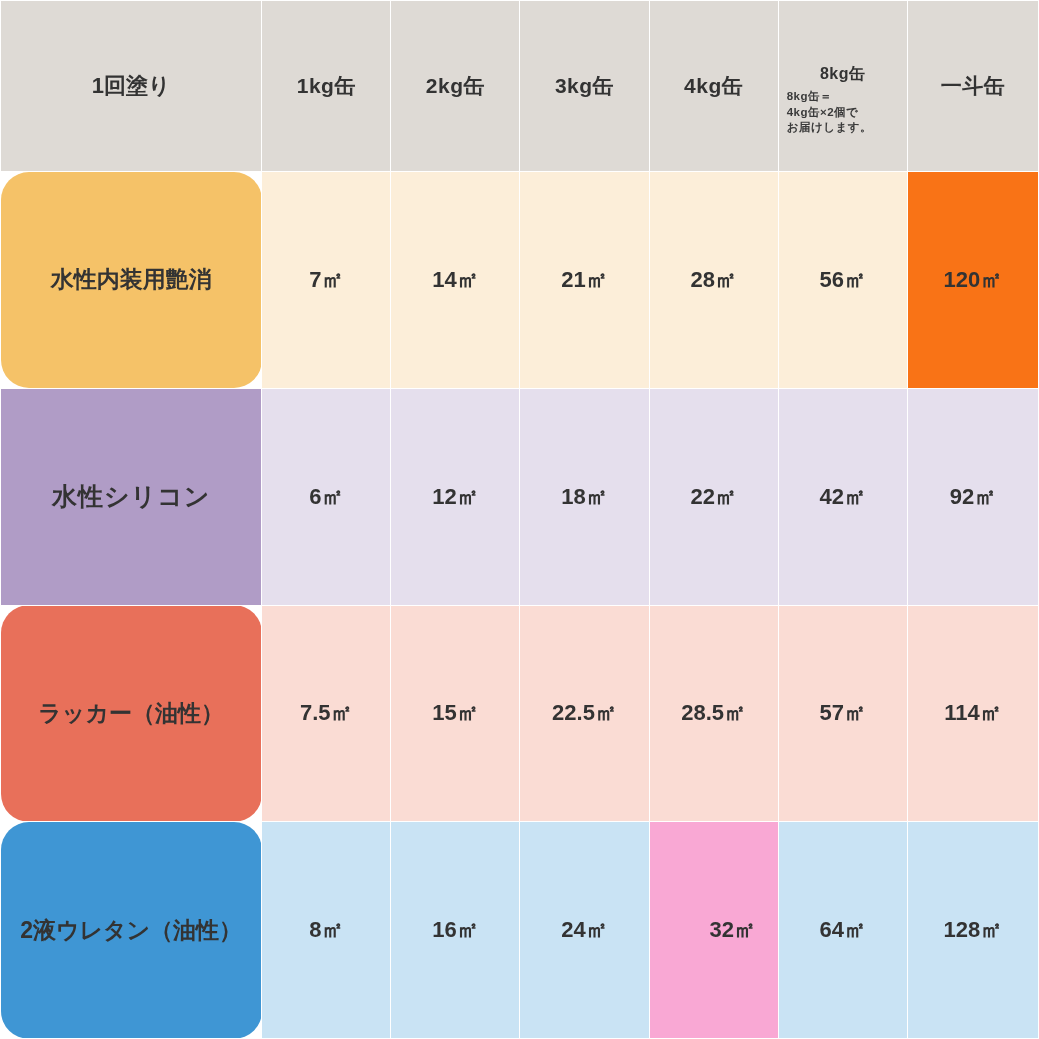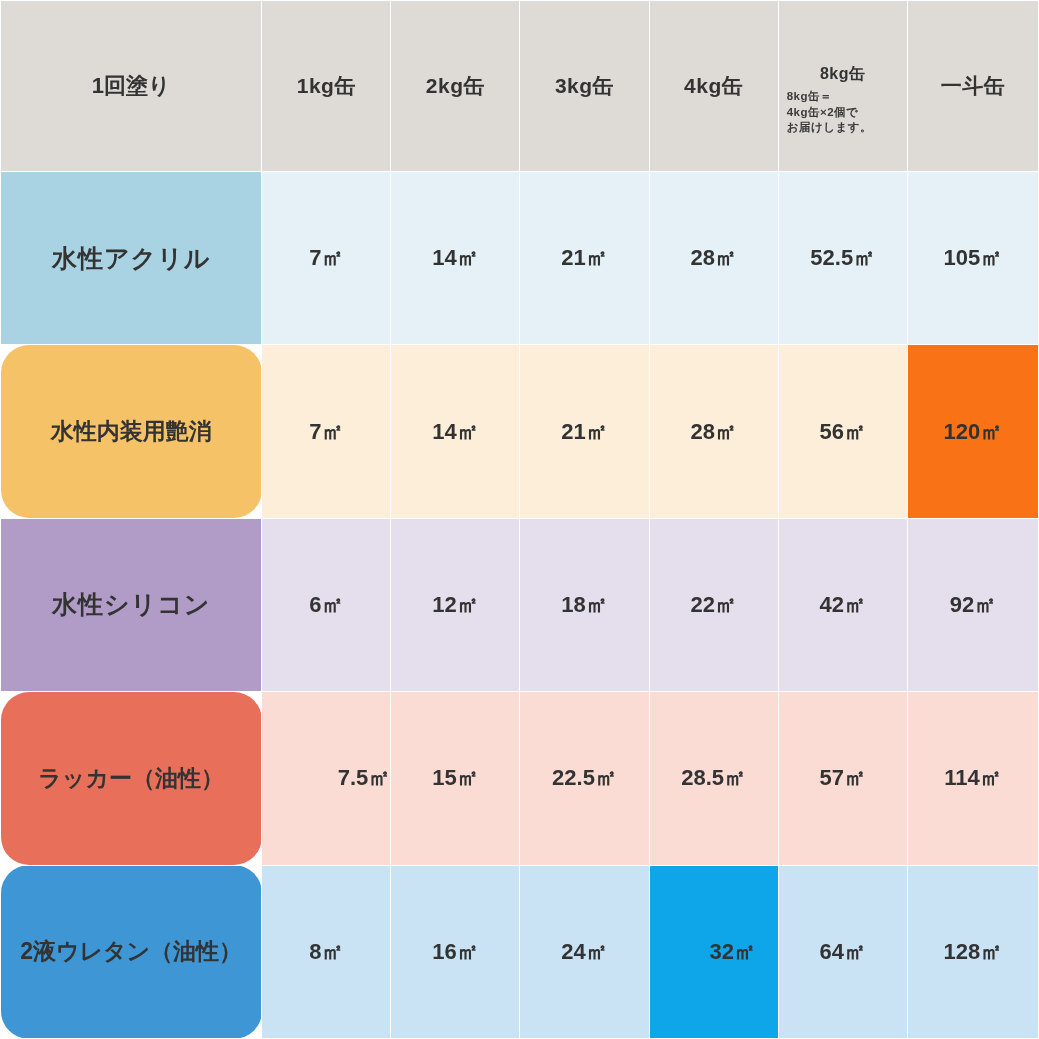--- a/index.html
+++ b/index.html
@@ -119,59 +119,50 @@
       <th class="header-cell header-8kg">
         <span class="hdr-main">8kg缶</span>
         <span class="hdr-note" style="white-space: pre-line;">8kg缶＝
 4kg缶×2個で
 お届けします。</span>
       </th>
       <th class="header-cell">一斗缶</th>
     </tr>
   </thead>
   <tbody>
-    <tr class="data-row theme-0">
-      <td class="row-label" style="background: rgb(169, 210, 227);">水性アクリル</td>
-      <td class="data-cell" style="background: rgb(229, 241, 247);">7㎡</td>
-      <td class="data-cell" style="background: rgb(229, 241, 247);">14㎡</td>
-      <td class="data-cell" style="background: rgb(229, 241, 247);">21㎡</td>
-      <td class="data-cell" style="background: rgb(229, 241, 247);">28㎡</td>
-      <td class="data-cell" style="background: rgb(229, 241, 247);">52.5㎡</td>
-      <td class="data-cell" style="background: rgb(229, 241, 247);">105㎡</td>
-    </tr>
     <tr class="data-row theme-1">
       <td class="row-label small" style="background: rgb(245, 194, 104);">水性内装用艶消</td>
       <td class="data-cell" style="background: rgb(252, 238, 217);">7㎡</td>
       <td class="data-cell" style="background: rgb(252, 238, 217);">14㎡</td>
       <td class="data-cell" style="background: rgb(252, 238, 217);">21㎡</td>
       <td class="data-cell" style="background: rgb(252, 238, 217);">28㎡</td>
       <td class="data-cell" style="background: rgb(252, 238, 217);">56㎡</td>
       <td class="data-cell" style="background: #f97316;">120㎡</td>
     </tr>
     <tr class="data-row theme-2">
       <td class="row-label" style="background: rgb(176, 156, 198);">水性シリコン</td>
       <td class="data-cell" style="background: rgb(229, 223, 237);">6㎡</td>
       <td class="data-cell" style="background: rgb(229, 223, 237);">12㎡</td>
       <td class="data-cell" style="background: rgb(229, 223, 237);">18㎡</td>
       <td class="data-cell" style="background: rgb(229, 223, 237);">22㎡</td>
       <td class="data-cell" style="background: rgb(229, 223, 237);">42㎡</td>
       <td class="data-cell" style="background: rgb(229, 223, 237);">92㎡</td>
     </tr>
     <tr class="data-row theme-3">
       <td class="row-label small" style="background: rgb(232, 112, 90);">ラッカー（油性）</td>
-      <td class="data-cell" style="background: rgb(250, 220, 212); text-align: right;">7.5㎡</td>
+      <td class="data-cell" style="background: rgb(250, 220, 212);">7.5㎡</td>
       <td class="data-cell" style="background: rgb(250, 220, 212);">15㎡</td>
       <td class="data-cell" style="background: rgb(250, 220, 212);">22.5㎡</td>
       <td class="data-cell" style="background: rgb(250, 220, 212);">28.5㎡</td>
       <td class="data-cell" style="background: rgb(250, 220, 212);">57㎡</td>
       <td class="data-cell" style="background: rgb(250, 220, 212);">114㎡</td>
     </tr>
     <tr class="data-row theme-4">
       <td class="row-label small" style="background: rgb(63, 150, 212);">2液ウレタン（油性）</td>
       <td class="data-cell" style="background: rgb(201, 227, 244);">8㎡</td>
       <td class="data-cell" style="background: rgb(201, 227, 244);">16㎡</td>
       <td class="data-cell" style="background: rgb(201, 227, 244);">24㎡</td>
-      <td class="data-cell" style="background: #0ea5e9; padding-left: 38px;">32㎡</td>
+      <td class="data-cell" style="background: #f9a8d4; padding-left: 38px;">32㎡</td>
       <td class="data-cell" style="background: rgb(201, 227, 244); margin-left: 24px;">64㎡</td>
       <td class="data-cell" style="background: rgb(201, 227, 244);">128㎡</td>
     </tr>
   </tbody>
 </table>
 
 </body></html>

